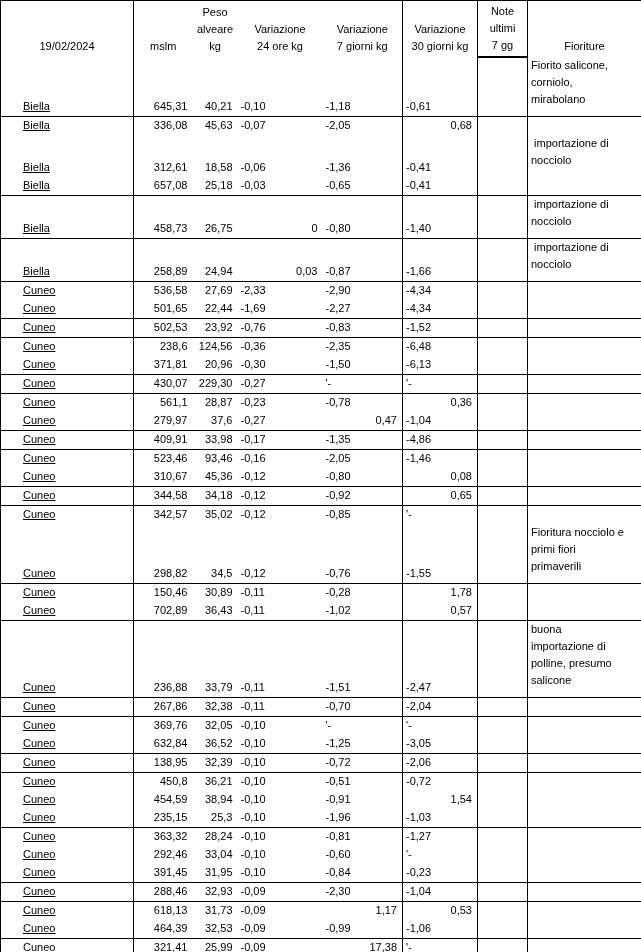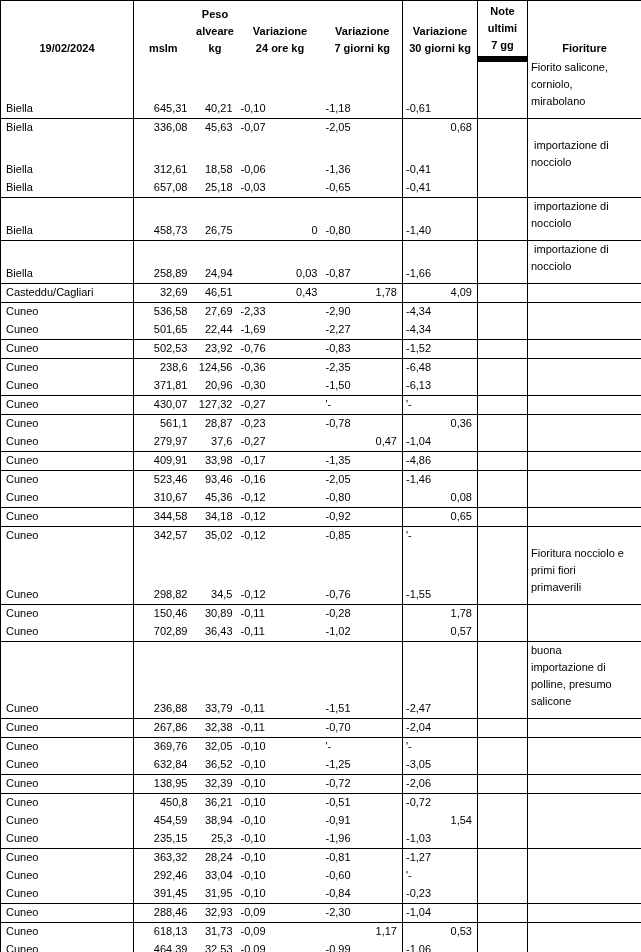--- a/index.html
+++ b/index.html
@@ -8,35 +8,35 @@
     font-family:"Liberation Sans",sans-serif;color:#000;
     overflow:hidden;
   }
   table{
     border-collapse:collapse;table-layout:fixed;width:641px;
     border:1px solid #000;
     font-size:11px;
   }
   th,td{overflow:hidden;}
   thead th{
-    font-weight:bold;text-align:center;vertical-align:bottom;
+    font-weight:normal;text-align:center;vertical-align:bottom;
     white-space:pre-line;line-height:17px;
     height:53px;padding:0 1px 2px 1px;
   }
-  th.note-h{border-bottom:6px solid #000000;}
+  th.note-h{border-bottom:2px solid #000000;}
   .vr{border-right:1px solid #000;}
   tbody tr{height:18px;}
   tbody tr.h2{height:37px;}
   tbody tr.h3{height:55px;}
   tbody tr.h4{height:66px;}
   tbody td{
     vertical-align:bottom;line-height:17px;
     padding:0 5px 1px 5px;
   }
-  td.loc{text-align:left;padding-left:5px;}
+  td.loc{text-align:left;padding-left:22px;text-decoration:underline;}
   td.num{text-align:right;}
   td.txt{text-align:left;padding-left:3px;}
   td.fior{
     text-align:left;white-space:pre-wrap;
     padding:0 2px 8px 3px;
   }
   tr.end td{border-bottom:1px solid #000;}
 </style>
 </head>
 <body>
@@ -130,30 +130,20 @@
         <td class="loc vr">Biella</td>
         <td class="num">258,89</td>
         <td class="num">24,94</td>
         <td class="num">0,03</td>
         <td class="txt vr">-0,87</td>
         <td class="txt vr">-1,66</td>
         <td class="vr"></td>
         <td class="fior"> importazione di
 nocciolo</td>
       </tr>
-      <tr class="end">
-        <td class="loc vr">Casteddu/Cagliari</td>
-        <td class="num">32,69</td>
-        <td class="num">46,51</td>
-        <td class="num">0,43</td>
-        <td class="num vr">1,78</td>
-        <td class="num vr">4,09</td>
-        <td class="vr"></td>
-        <td class="fior"></td>
-      </tr>
       <tr class="">
         <td class="loc vr">Cuneo</td>
         <td class="num">536,58</td>
         <td class="num">27,69</td>
         <td class="txt">-2,33</td>
         <td class="txt vr">-2,90</td>
         <td class="txt vr">-4,34</td>
         <td class="vr"></td>
         <td class="fior"></td>
       </tr>
@@ -193,21 +183,21 @@
         <td class="num">20,96</td>
         <td class="txt">-0,30</td>
         <td class="txt vr">-1,50</td>
         <td class="txt vr">-6,13</td>
         <td class="vr"></td>
         <td class="fior"></td>
       </tr>
       <tr class="end">
         <td class="loc vr">Cuneo</td>
         <td class="num">430,07</td>
-        <td class="num">127,32</td>
+        <td class="num">229,30</td>
         <td class="txt">-0,27</td>
         <td class="txt vr">'-</td>
         <td class="txt vr">'-</td>
         <td class="vr"></td>
         <td class="fior"></td>
       </tr>
       <tr class="">
         <td class="loc vr">Cuneo</td>
         <td class="num">561,1</td>
         <td class="num">28,87</td>

